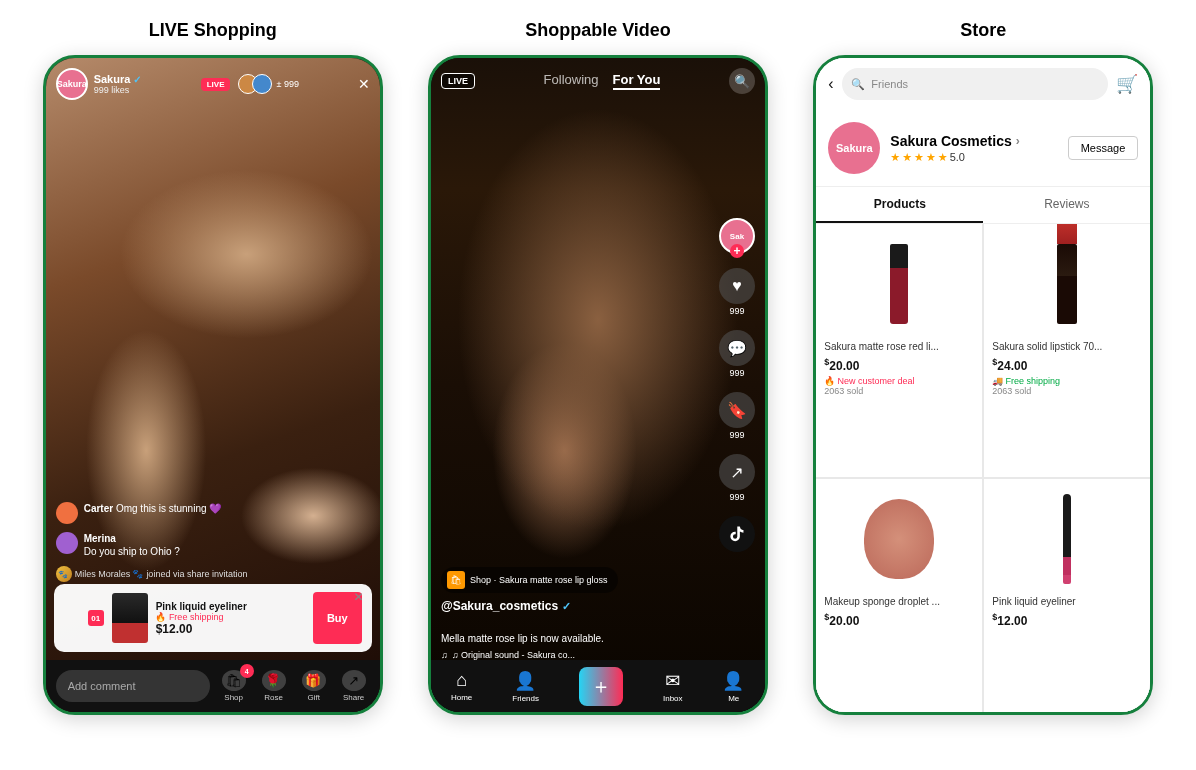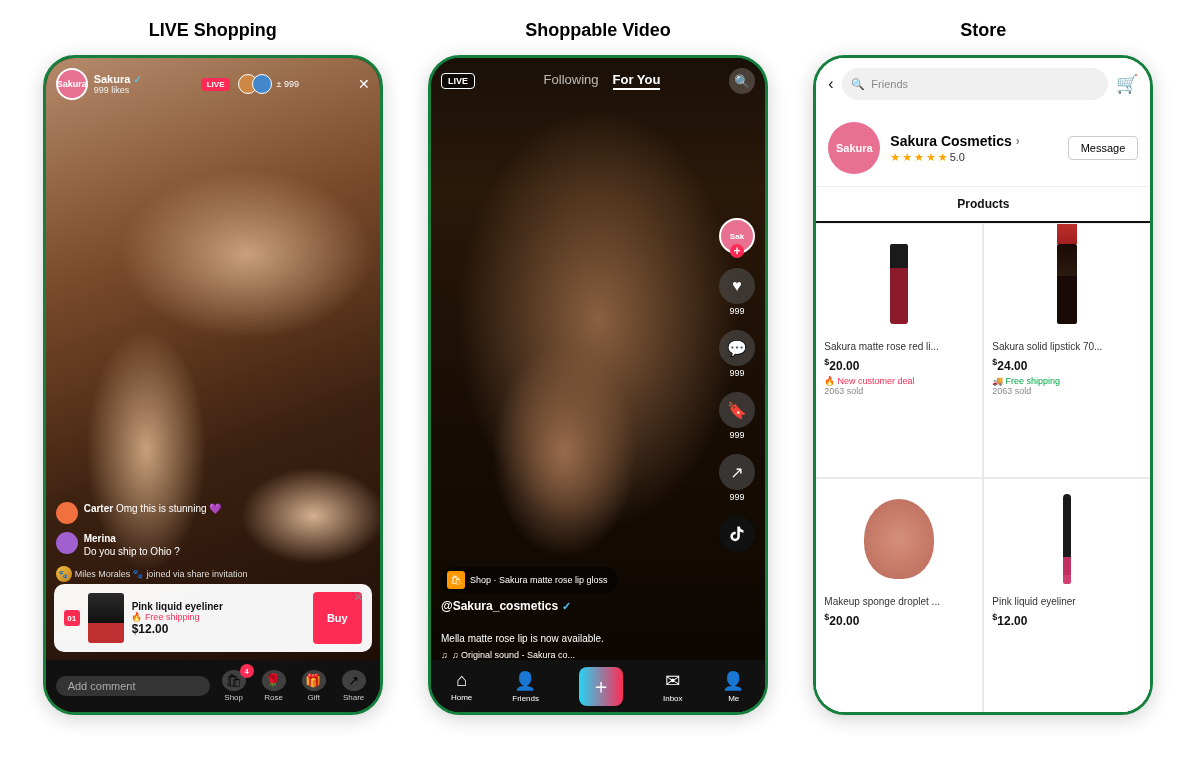--- a/index.html
+++ b/index.html
@@ -176,20 +176,21 @@
     }
     .product-num {
       background: #fe2c55;
       color: #fff;
       font-size: 8px;
       font-weight: 700;
       width: 16px; height: 16px;
       border-radius: 3px;
       display: flex; align-items: center; justify-content: center;
       flex-shrink: 0;
+      margin-left: 24px;
     }
     .product-img-placeholder {
       width: 36px; height: 50px;
       background: linear-gradient(180deg, #2a2a2a 0%, #111 60%, #c03030 60%);
       border-radius: 3px;
       flex-shrink: 0;
     }
     .product-info { flex: 1; }
     .product-name-bar { font-size: 10px; font-weight: 600; color: #111; }
     .product-ship { font-size: 9px; color: #fe2c55; display: flex; align-items: center; gap: 2px; }
@@ -216,21 +217,21 @@
       display: flex;
       align-items: center;
       padding: 0 10px;
       gap: 8px;
       z-index: 10;
     }
     .comment-input-area {
       flex: 1;
       background: rgba(255,255,255,0.15);
       border-radius: 20px;
-      height: 20px;
+      height: 32px;
       display: flex;
       align-items: center;
       padding: 0 12px;
       color: #aaa;
       font-size: 11px;
     }
     .bottom-icon-btn {
       width: 32px; height: 32px;
       display: flex; flex-direction: column;
       align-items: center; justify-content: center;
@@ -819,20 +820,21 @@
               <span class="star">★</span>
               <span class="star">★</span>
               <span class="star-rating">5.0</span>
             </div>
           </div>
           <button class="message-btn">Message</button>
         </div>
 
         <div class="store-tabs">
           <div class="store-tab active">Products</div>
+          <div class="store-tab">Reviews</div>
         </div>
 
 
         <div class="store-products-grid">
 
           <div class="product-card">
             <div class="product-img">
               <div class="lipstick-liquid"></div>
             </div>
             <div class="product-card-name">Sakura matte rose red li...</div>

